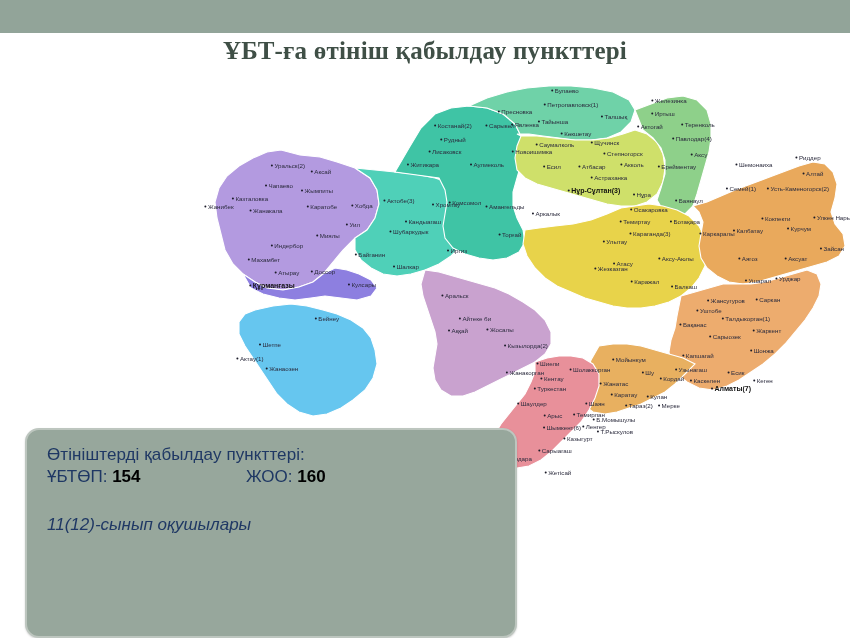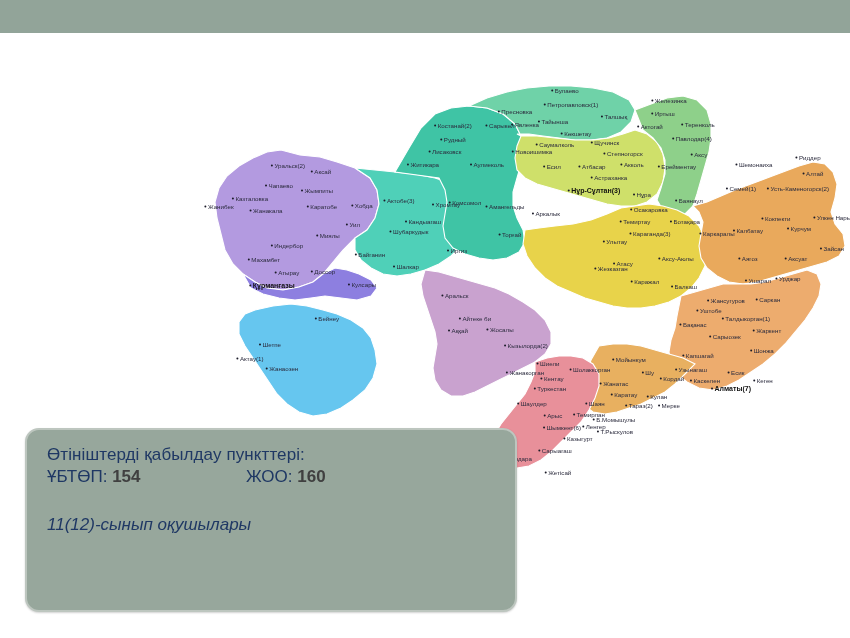--- a/index.html
+++ b/index.html
@@ -31,43 +31,44 @@
   
   .cities{position:absolute;left:195px;top:78px;width:655px;height:420px;pointer-events:none;}
   .city{position:absolute;white-space:nowrap;font-size:6.2px;color:#2b2b3d;
         font-family:"Liberation Sans", sans-serif;transform:translate(-50%,-50%);}
   .city .dot{display:inline-block;width:2px;height:2px;background:#1b1b28;border-radius:50%;
              vertical-align:middle;margin-right:1.5px;}
   .city.cap{font-weight:bold;font-size:7px;color:#111;}
 
   
   .infobox{
-    position:absolute;left:25px;top:428px;width:492px;height:184px;
+    position:absolute;left:25px;top:428px;width:492px;height:210px;
     background:#97a79c;border:2px solid #bdc6bf;border-radius:14px;
     box-sizing:border-box;
     box-shadow:0 1px 2px rgba(0,0,0,.18);
   }
   .ib-inner{padding:14px 0 0 20px;}
   .ib-line1{font-size:17px;color:#1f3864;letter-spacing:.1px;line-height:1.25;}
   .ib-line2{font-size:17px;color:#1f3864;margin-top:1px;line-height:1.25;}
-  .ib-line2 b{color:#404040;}
+  .ib-line2 b{color:#000000;}
   .ib-sp{display:inline-block;width:96px;}
   .ib-body{margin-top:26px;font-style:italic;color:#1f3864;font-size:17px;line-height:1.32;}
   .ib-body .just{
     width:452px;text-align:justify;text-align-last:left;
   }
   .ib-body .l1{margin-bottom:1px;font-style:italic;}
 </style>
 </head>
 <body>
 
 <div id="slide">
 
   <div class="band-top"></div>
 
+  <div class="title">ҰБТ-ға өтініш қабылдау пункттері</div>
 
   <div id="map">
     <svg viewBox="0 0 655 420" xmlns="http://www.w3.org/2000/svg">
 
       <path fill="#b39ae0" stroke="#ffffff" stroke-width="1.1" d="M86,72 L105,77 L125,79 L142,84 L160,90 L175,100 L182,112 L184,126 L180,140 L172,152 L160,160 L148,172
            L138,184 L128,196 L118,204 L104,209 L88,212 L72,210 L60,204 L48,196 L38,186 L30,172 L26,156 L22,140
            L20,124 L24,110 L32,98 L44,88 L58,80 L72,74 Z"></path>
 
       <path fill="#8d7fe0" stroke="#ffffff" stroke-width="1.1" d="M48,196 L60,204 L72,210 L88,212 L104,209 L118,204 L128,196 L140,190 L152,192 L164,196 L176,202
            L182,210 L176,218 L162,222 L146,220 L130,218 L116,220 L100,222 L84,220 L68,216 L56,210 Z"></path>

